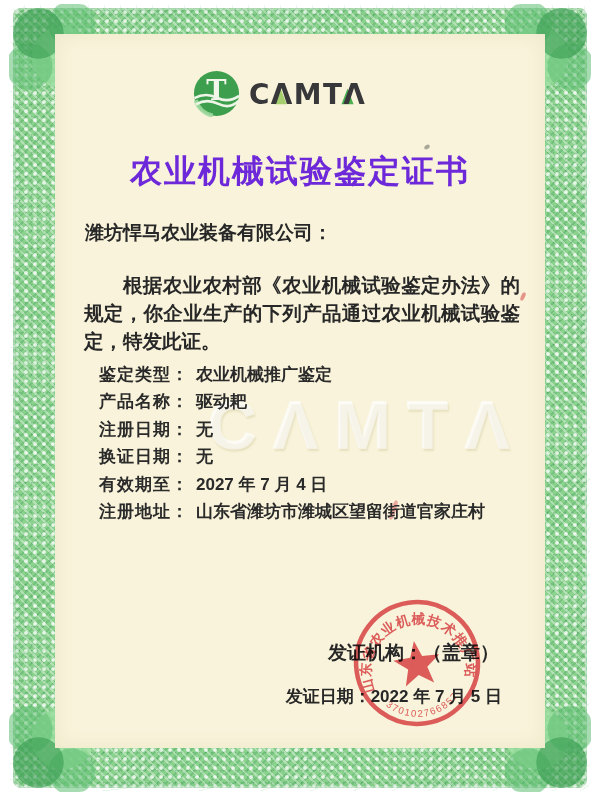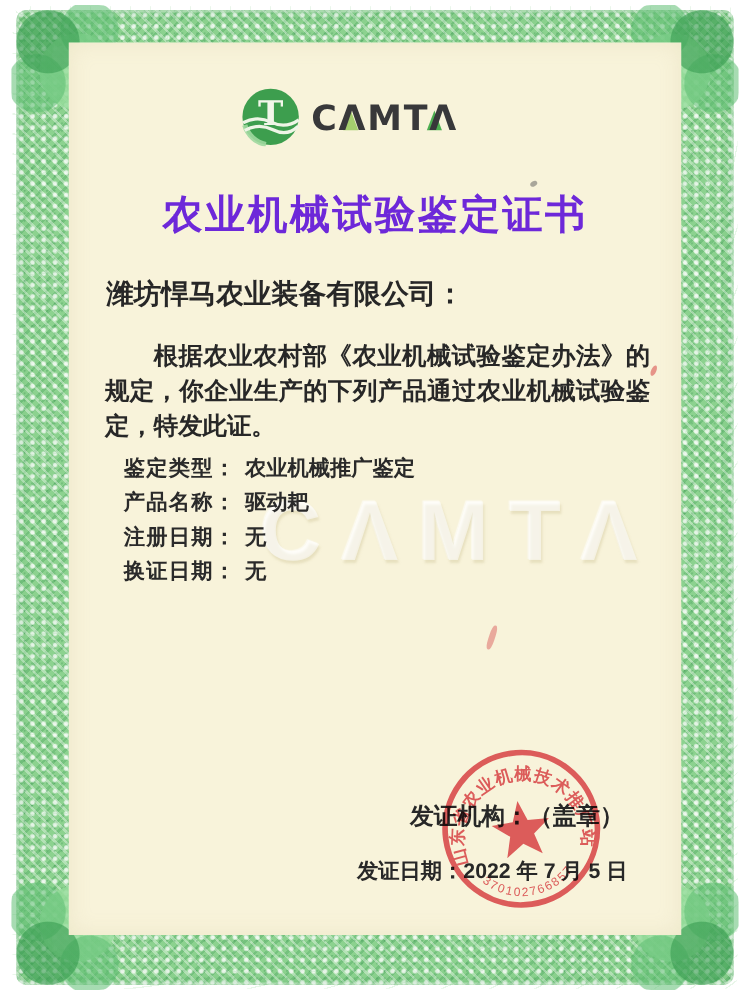--- a/index.html
+++ b/index.html
@@ -67,21 +67,21 @@
 
   
   .title {
     position:absolute; top:116px; left:0; right:0; text-align:center;
     font-family:"DejaVu Serif","Liberation Serif",serif;
     font-size:32px; font-weight:bold; letter-spacing:2px; color:#6d28d9;
   }
 
   .addressee {
     position:absolute; top:186px; left:30px; right:20px;
-    font-size:22px; font-weight:bold; color:#272727;font-family:Liberation Serif, serif;
+    font-size:19px; font-weight:bold; color:#272727;font-family:Liberation Serif, serif;
   }
 
   .body-par {
     position:absolute; top:237px; left:29px; right:25px;
     font-size:19.5px; font-weight:bold; line-height:28px; text-indent:2em;
     color:#272727; text-align:justify;
   }
 
   
   .fields { position:absolute; top:327px; left:44px; right:12px; }
@@ -157,20 +157,26 @@
         </div>
         <div class="field-row">
           <span class="field-label">产品名称：</span><span class="field-value">驱动耙</span>
         </div>
         <div class="field-row">
           <span class="field-label">注册日期：</span><span class="field-value">无</span>
         </div>
         <div class="field-row">
           <span class="field-label">换证日期：</span><span class="field-value">无</span>
         </div>
+        <div class="field-row">
+          <span class="field-label">有效期至：</span><span class="field-value">2027 年 7 月 4 日</span>
+        </div>
+        <div class="field-row">
+          <span class="field-label">注册地址：</span><span class="field-value">山东省潍坊市潍城区望留街道官家庄村</span>
+        </div>
       </div>
 
       <div class="issuer-line">发证机构：（盖章）</div>
       <div class="date-line">发证日期：2022 年 7 月 5 日</div>
 
       <svg class="seal" viewBox="0 0 130 130">
         <defs>
           <path id="sealTopArc" d="M 19,83 A 47,47 0 1 1 111,83" fill="none"></path>
           <path id="sealBottomArc" d="M 16,78 A 50,50 0 0 0 114,78" fill="none"></path>
         </defs>

